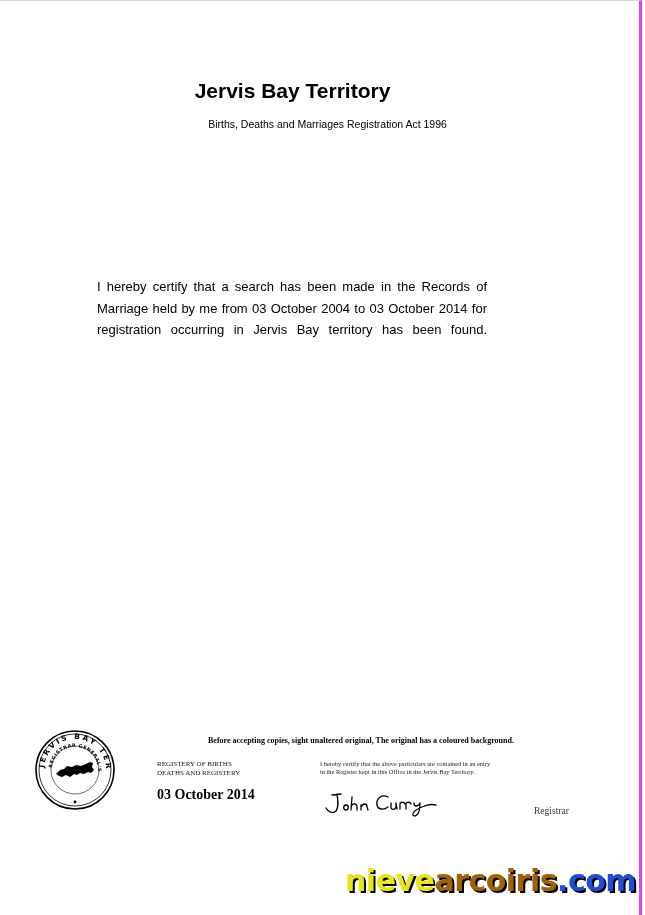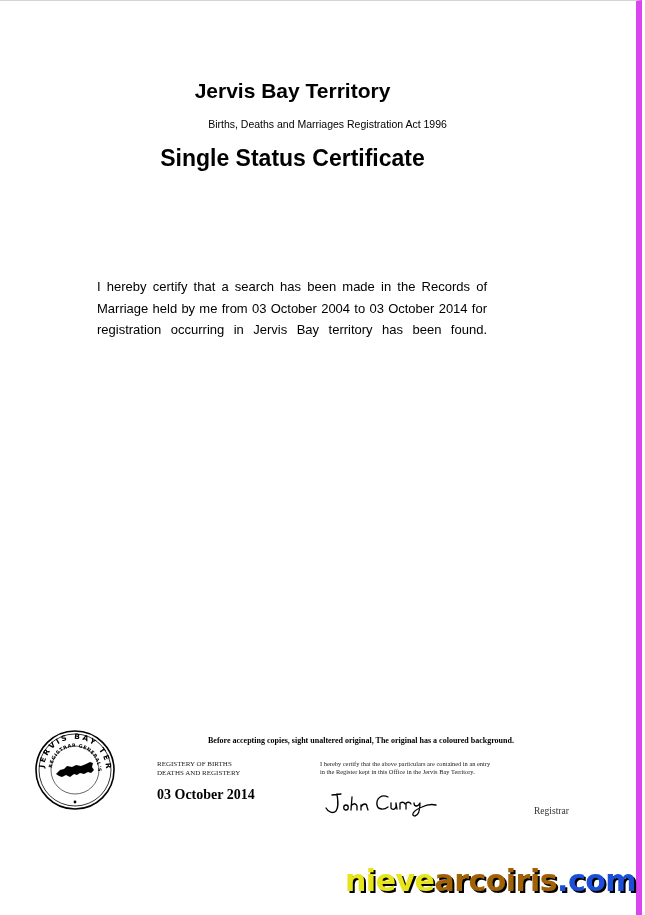--- a/index.html
+++ b/index.html
@@ -16,21 +16,21 @@
       color: #000;
     }
     .page {
       position: absolute;
       left: 0;
       top: 0;
       width: 642px;
       height: 915px;
       background: #fff;
       border-top: 1px solid #d4d4d4;
-      border-right: 6px solid #d946ef;
+      border-right: 3px solid #d946ef;
       box-sizing: border-box;
     }
     .title {
       position: absolute;
       left: 0;
       width: 585px;
       text-align: center;
       font-weight: bold;
       font-family: "Liberation Sans", sans-serif;
     }
@@ -134,21 +134,20 @@
     .wm-2 { color: #a16207; }
     .wm-3 { color: #1d4ed8; }
   </style>
 </head>
 <body>
 
 <div class="page">
 
   <div class="title t-territory">Jervis Bay Territory</div>
   <div class="title t-act">Births, Deaths and Marriages Registration Act 1996</div>
-  <div class="title t-cert">Single Status Certificate</div>
 
   <div class="body-text">
     <span class="line">I hereby certify that a search has been made in the Records of</span>
     <span class="line">Marriage held by me from 03 October 2004 to 03 October 2014 for</span>
     <span class="line">registration occurring in Jervis Bay territory has been found.</span>
   </div>
 
   <div class="seal">
     <svg width="82" height="82" viewBox="0 0 82 82">
       <defs>

